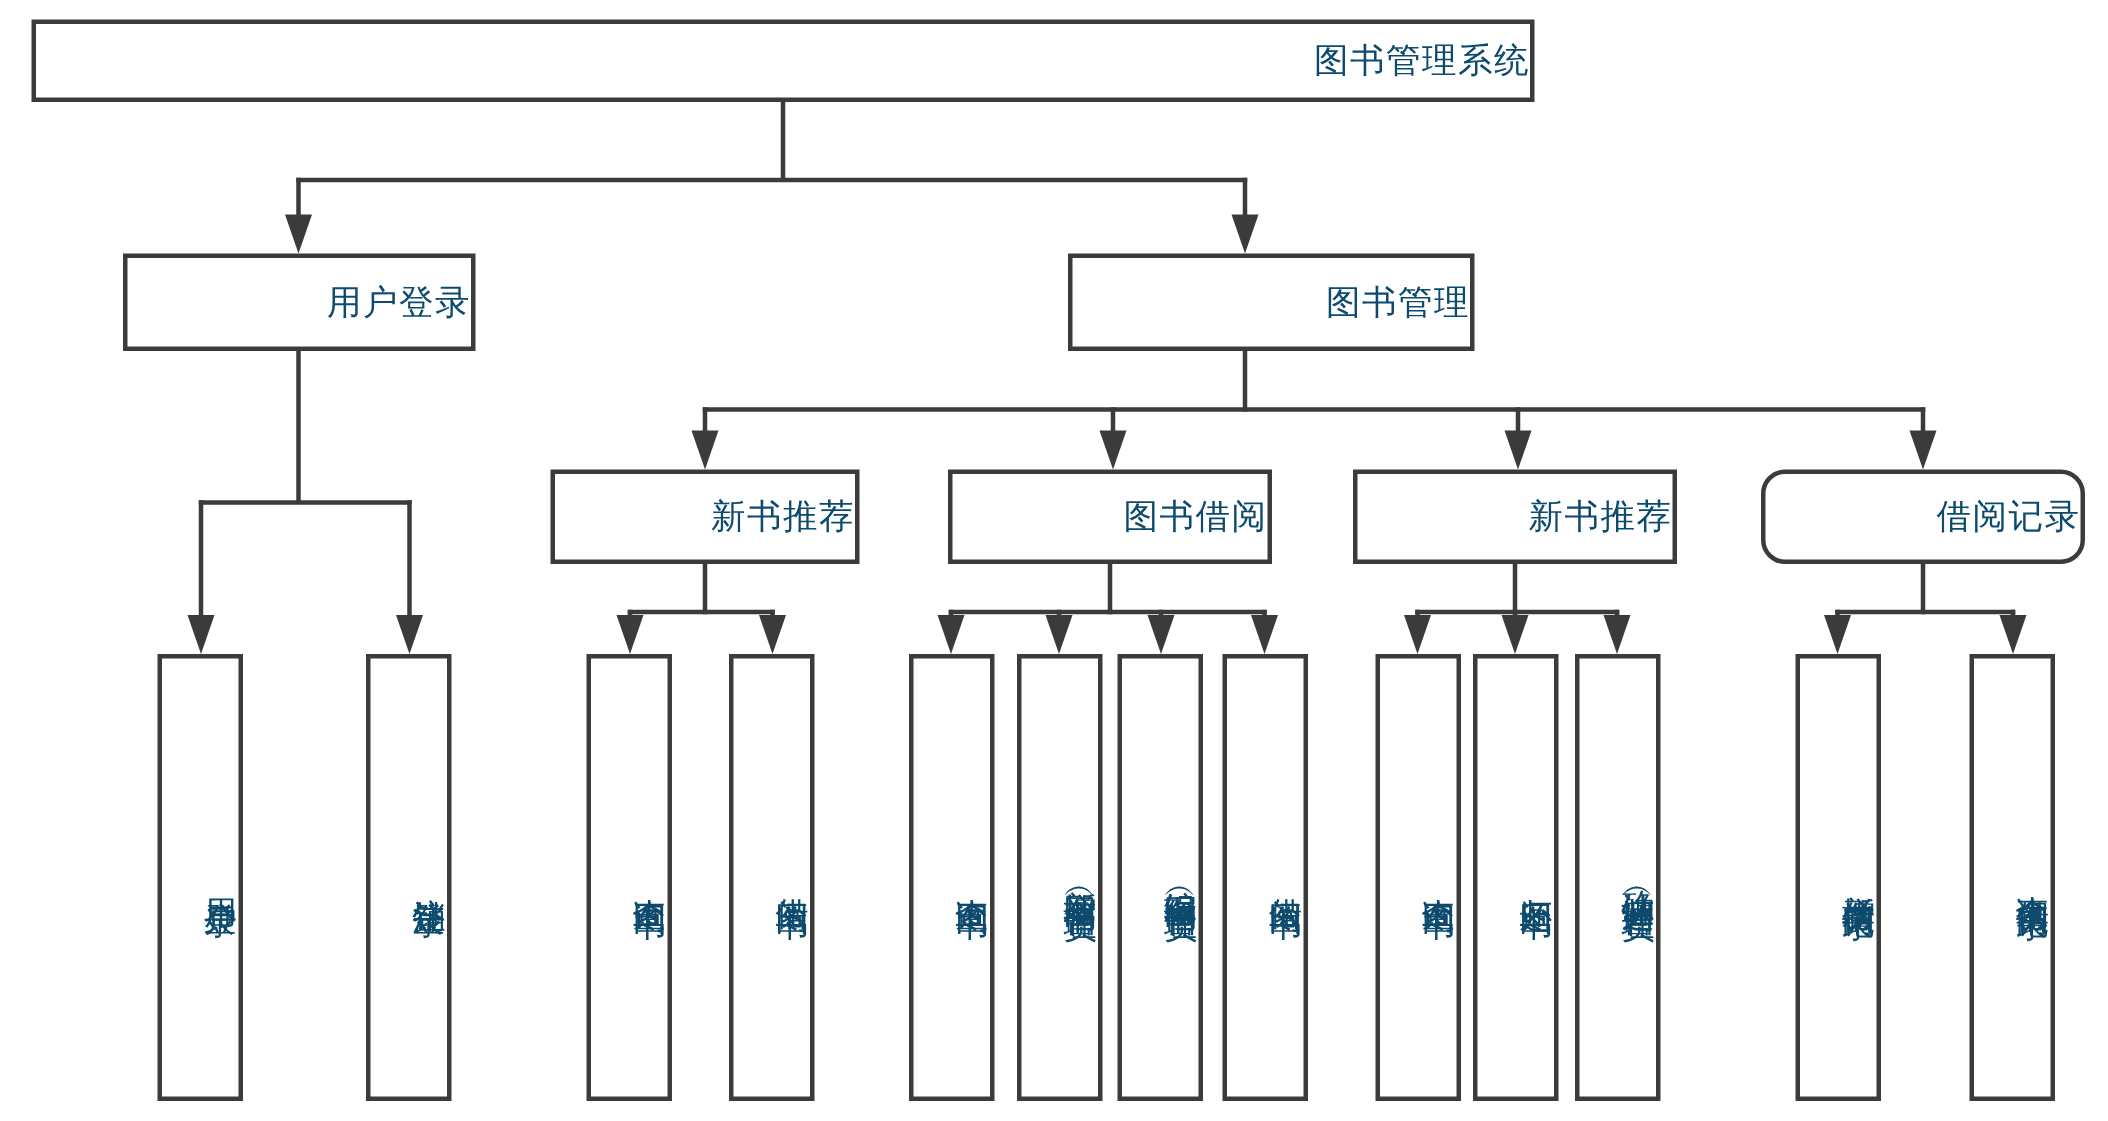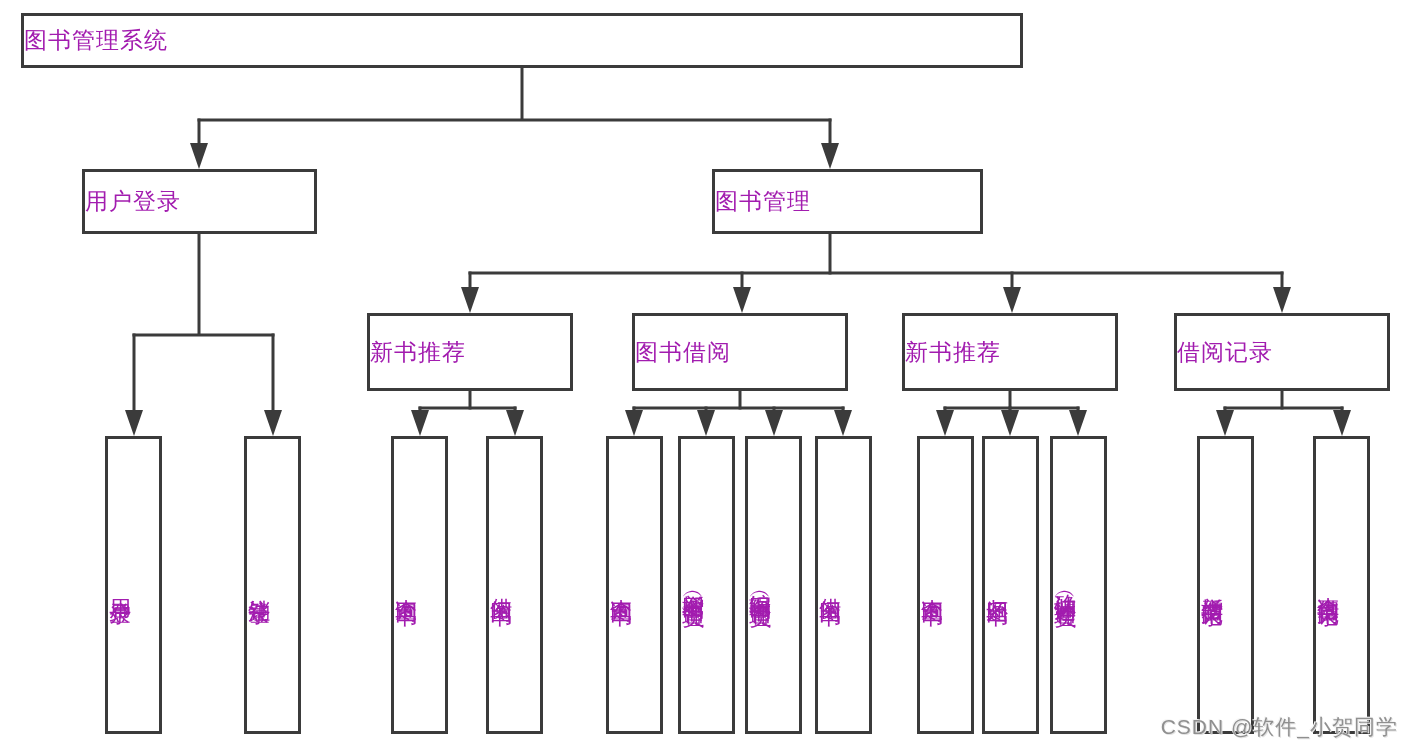--- a/index.html
+++ b/index.html
@@ -14,43 +14,43 @@
   #connector-layer {
     position: absolute;
     left: 0; top: 0;
     width: 1405px; height: 747px;
   }
   .node {
     position: absolute;
     box-sizing: border-box;
     border: 3px solid #3b3b3b;
     background: #ffffff;
-    color: #a21caf;
+    color: #0c4a6e;
     display: flex;
     align-items: center;
-    justify-content: flex-start;
+    justify-content: flex-end;
     text-align: center;
   }
   .h-label { font-size: 23px; letter-spacing: 1px; white-space: nowrap; }
   .leaf .v-label {
     writing-mode: vertical-rl;
     text-orientation: mixed;
     font-size: 22px;
     letter-spacing: 2px;
     line-height: 1.1;
   }
   
   .root  { left: 21px;   top: 13px;  width: 1002px; height: 55px; }
   .l2a   { left: 82px;   top: 169px; width: 235px;  height: 65px; }
   .l2b   { left: 712px;  top: 169px; width: 271px;  height: 65px; }
-  .l3    { top: 313px; height: 78px; }
+  .l3    { top: 313px; height: 63px; }
   .l3a   { left: 367px;  width: 206px; }
   .l3b   { left: 632px;  width: 216px; font-family: Liberation Serif, serif; }
   .l3c   { left: 902px;  width: 216px; }
-  .l3d   { left: 1174px; width: 216px; }
+  .l3d   { left: 1174px; width: 216px; border-radius: 16px; }
   .leaf  { top: 436px; width: 57px; height: 298px; }
   .leaf1  { left: 105px; }
   .leaf2  { left: 244px; }
   .leaf3  { left: 391px; }
   .leaf4  { left: 486px; }
   .leaf5  { left: 606px; }
   .leaf6  { left: 678px; }
   .leaf7  { left: 745px; }
   .leaf8  { left: 815px; }
   .leaf9  { left: 917px; }
@@ -208,14 +208,13 @@
   <div class="node leaf leaf11">
     <span class="v-label">确认归还（管理员）</span>
   </div>
   <div class="node leaf leaf12">
     <span class="v-label">新增借阅记录</span>
   </div>
   <div class="node leaf leaf13">
     <span class="v-label">查询借阅记录</span>
   </div>
 
-  <div id="watermark">CSDN @软件_小贺同学</div>
 </div>
 
 </body></html>

